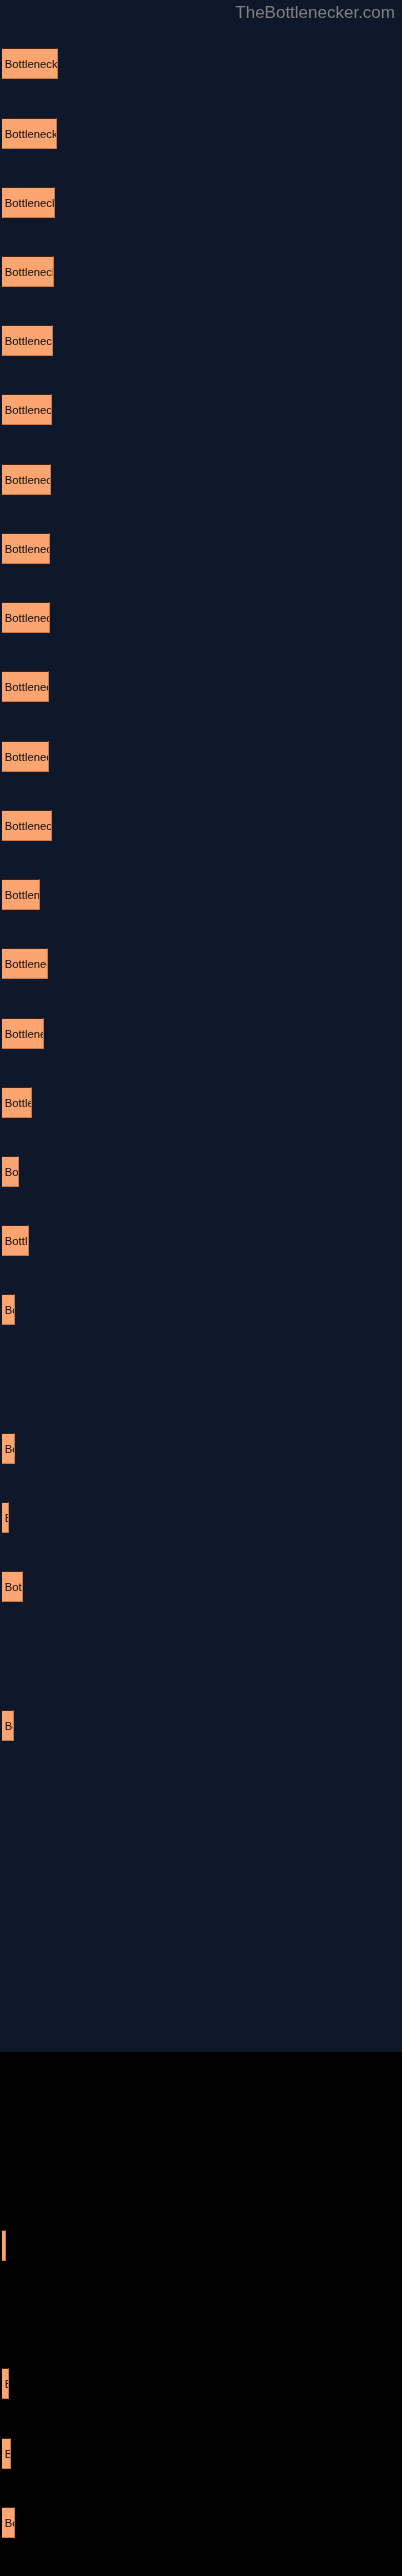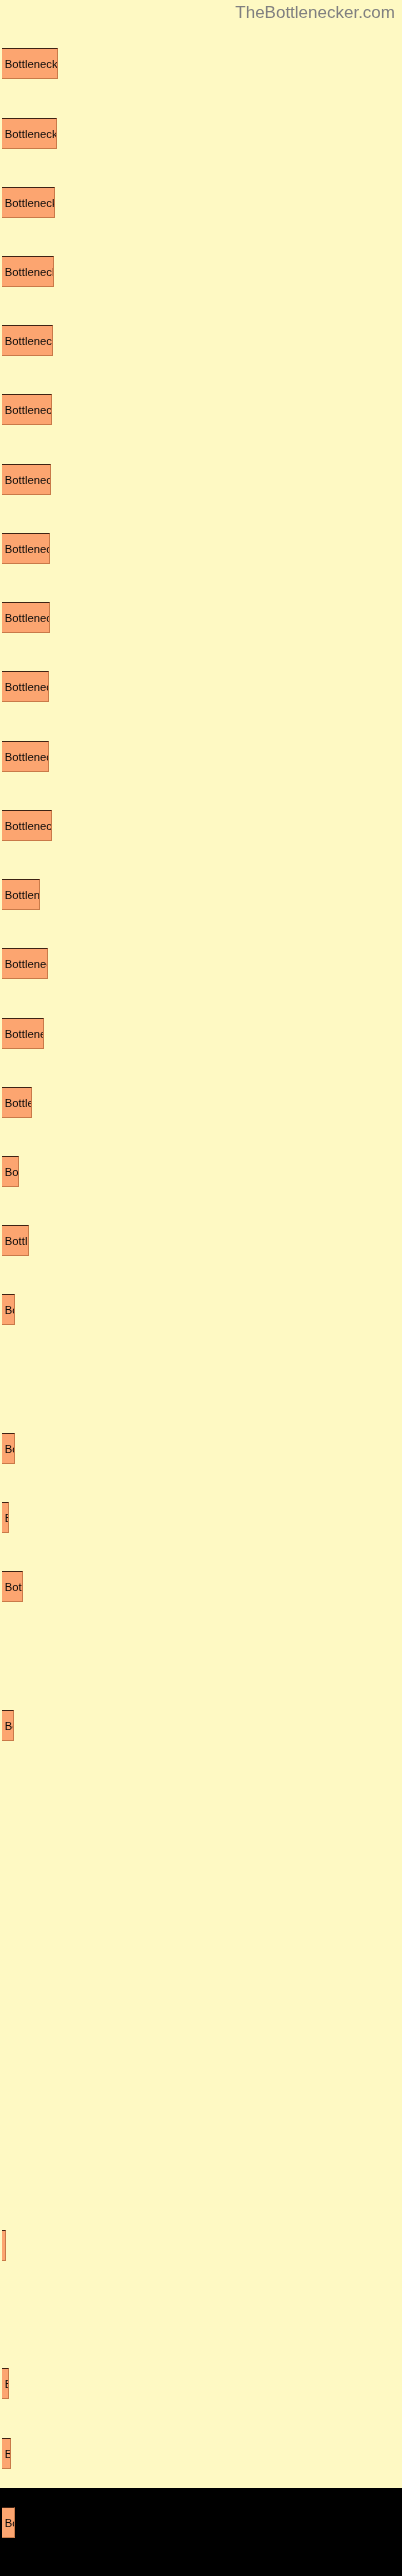--- a/index.html
+++ b/index.html
@@ -11,22 +11,22 @@
   body {
     width: 403px;
     height: 2576px;
     position: relative;
     overflow: hidden;
     font-family: "Liberation Sans", sans-serif;
   }
   #chart-root {
     position: relative;
     width: 403px;
-    height: 2488px;
-    background: #fef9c3;
+    height: 2052px;
+    background: #0f172a;
   }
   .site-title {
     position: absolute;
     top: 1.6px;
     right: 8px;
     font-family: "Liberation Sans", sans-serif;
     font-size: 17px;
     line-height: 21px;
     color: #808080;
     letter-spacing: 0px;

